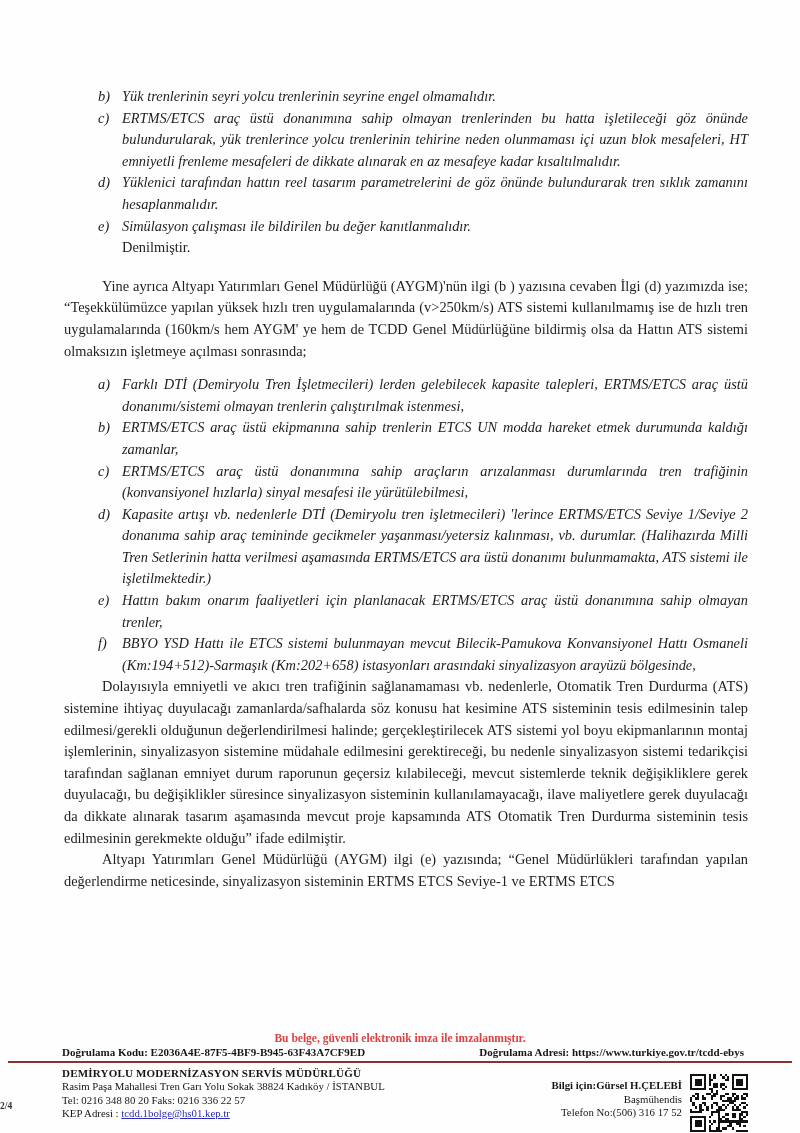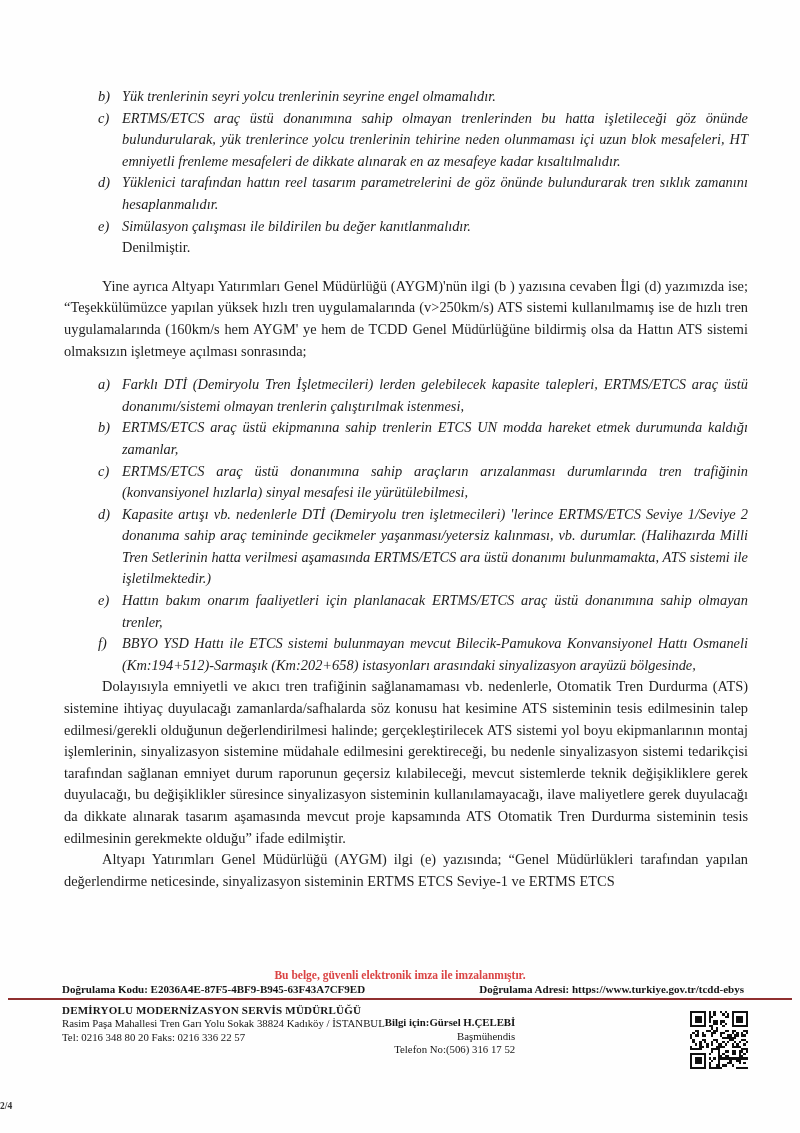--- a/index.html
+++ b/index.html
@@ -17,25 +17,25 @@
   .it{}
   .up{font-style:normal;}
   .list .li{display:flex;}
   .list .marker{flex:0 0 24px;margin-left:34px;font-style:italic;}
   .list .litext{flex:1;font-style:italic;text-align:justify;}
   .closing{margin-left:58px;}
   .para{margin:0;text-indent:38px;}
   .mt1{margin-top:17px;}
   .mt2{margin-top:12px;}
   
-  .footer{position:absolute;left:0;top:969px;width:800px;font-size:11px;line-height:13px;color:#161616;}
+  .footer{position:absolute;left:0;top:1032px;width:800px;font-size:11px;line-height:13px;color:#161616;}
   .notice{text-align:center;font-weight:bold;font-size:11.5px;}
   .verify-row{display:flex;justify-content:space-between;padding:1px 56px 1px 62px;font-size:11px;font-weight:bold;gap:6px;}
   .rule{border:0;border-top:2px solid;margin:1px 8px 3px 8px;}
-  .info{display:flex;padding:1px 54px 0 62px;}
+  .info{display:flex;justify-content:space-between;padding:1px 54px 0 62px;}
   .org-name{font-weight:bold;font-size:11px;letter-spacing:.2px;}
   .org-line{font-size:10.8px;line-height:13.5px;}
   .contact{text-align:right;margin-right:64px;font-size:10.8px;line-height:13.5px;white-space:nowrap;}
   .contact-name{font-weight:bold;margin-top:12px;}
   .kep a{text-decoration:underline;}
   .qr{position:absolute;right:52px;top:42px;width:58px;height:58px;}
   .qr svg{width:100%;height:100%;}
   .pagenum{position:absolute;top:1101px;left:0;width:100%;font-size:9.5px;font-weight:bold;color:#333;}
 </style>
 </head>
@@ -110,20 +110,24 @@
       <span>Doğrulama Adresi: https://www.turkiye.gov.tr/tcdd-ebys</span>
     </div>
 
     <hr class="rule" style="border-top-color: rgb(143, 47, 47);">
 
     <div class="info">
       <div class="org">
         <div class="org-name">DEMİRYOLU MODERNİZASYON SERVİS MÜDÜRLÜĞÜ</div>
         <div class="org-line">Rasim Paşa Mahallesi Tren Garı Yolu Sokak 38824 Kadıköy / İSTANBUL</div>
         <div class="org-line">Tel: 0216 348 80 20 Faks: 0216 336 22 57</div>
+        <div class="org-line kep">
+          <span>KEP Adresi :</span>
+          <a href="#" style="color: rgb(42, 42, 184);">tcdd.1bolge@hs01.kep.tr</a>
+        </div>
       </div>
       <div class="contact">
         <div class="contact-name">Bilgi için:Gürsel H.ÇELEBİ</div>
         <div>Başmühendis</div>
         <div>Telefon No:(506) 316 17 52</div>
       </div>
     </div>
 
     <div class="qr">
       <svg viewBox="0 0 25 25" shape-rendering="crispEdges" aria-hidden="true">

